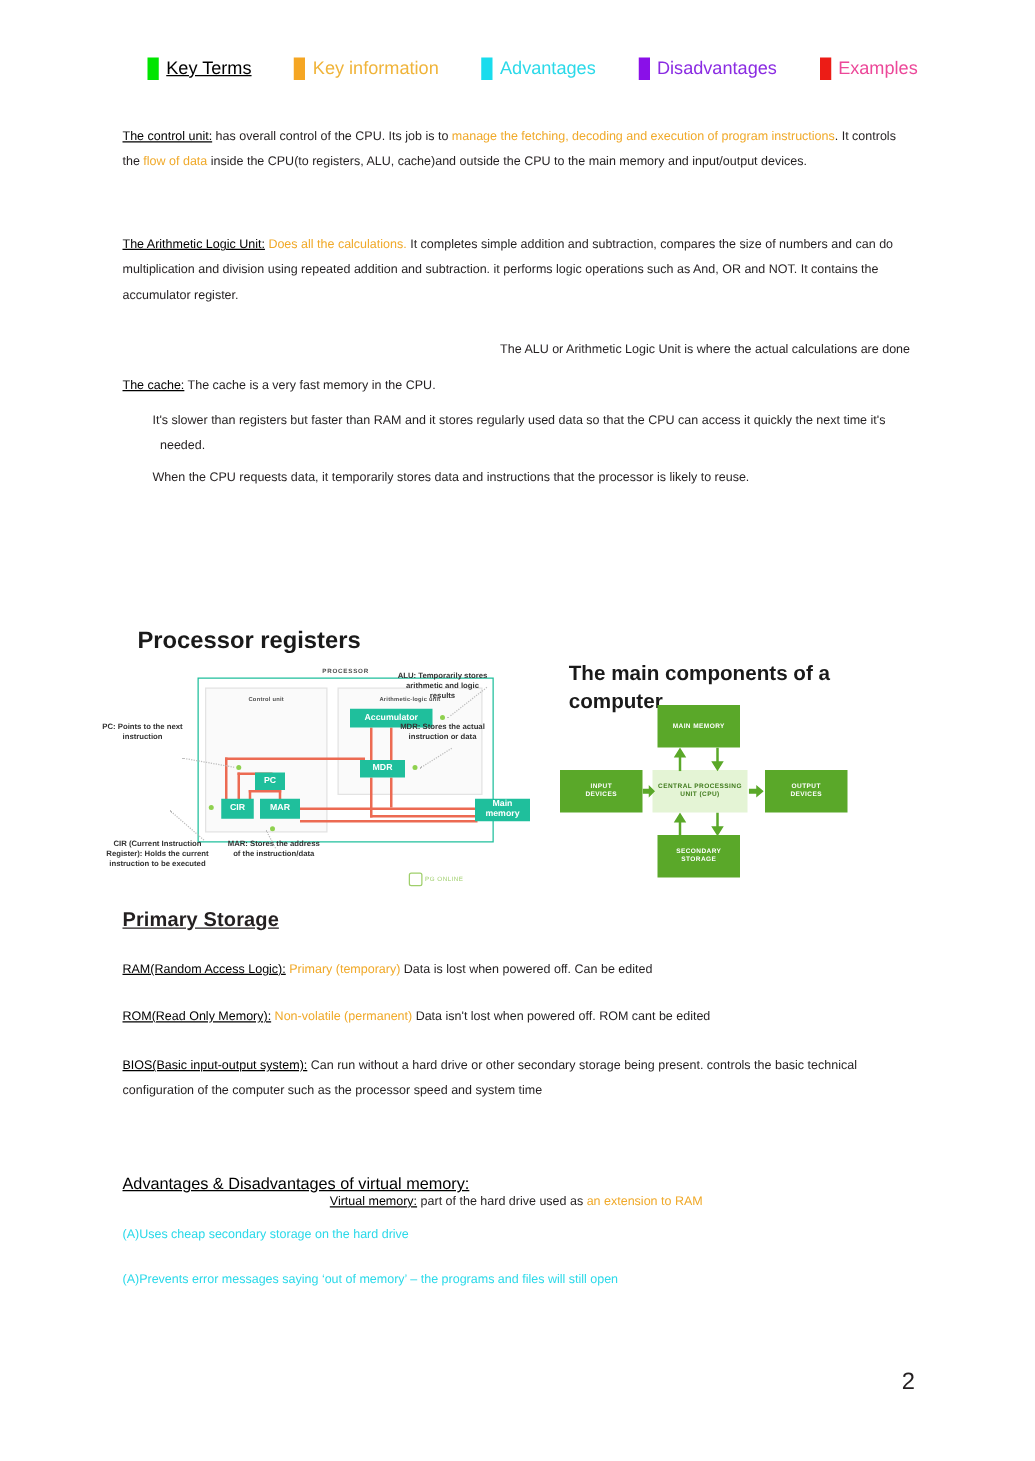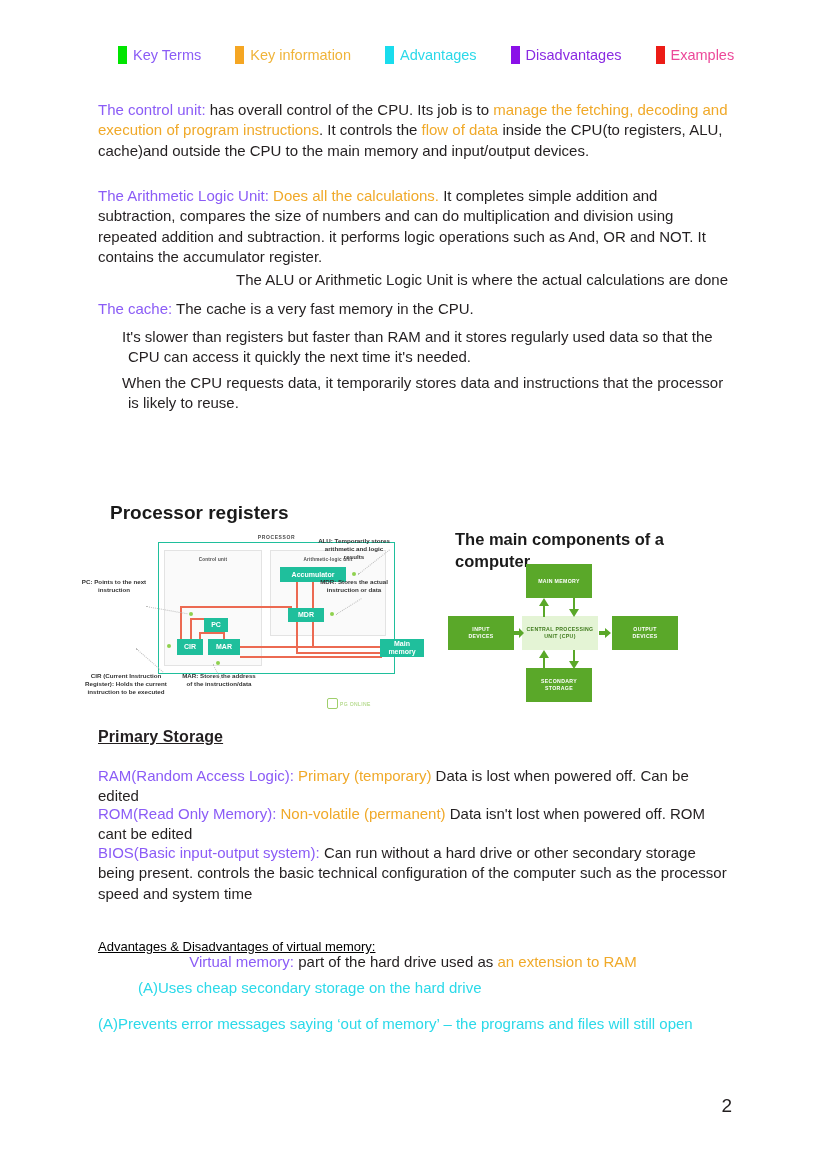--- a/index.html
+++ b/index.html
@@ -43,26 +43,26 @@
     flex: 0 0 auto;
   }
   .legend-label {
     font-size: 14.5px;
     line-height: 1;
   }
 
   
   .para {
     position: absolute;
-    font-size: 15px;
+    font-size: 10px;
     line-height: 20.3px;
     color: #231f20;
     text-align: left;
   }
-  .green  { color: #8b5cf6; }
+  .green  { color: #000000; text-decoration: underline; }
   .orange { color: #f0a929; }
   .cyan   { color: #2bd9e9; }
   .purple { color: #8a2be2; }
   .red    { color: #ec4899; }
 
   .indent { display: block; text-indent: 26px; text-align: right; }
   .hang2 {
     display: block;
     padding-left: 30px;
     text-indent: -6px;
@@ -449,21 +449,21 @@
   <div class="para" style="left:98px; top:843px; width:630px;">
     <span class="green">BIOS(Basic input-output system):</span><span> Can run without a hard drive or other secondary storage being present. controls the basic technical configuration of the computer such as the processor speed and system time</span>
   </div>
 
   <div class="para" style="left:98px; top:952px; width:630px;text-align:center;">
     <span class="green">Virtual memory:</span><span> part of the hard drive used as </span><span class="orange">an extension to RAM</span>
   </div>
 
   <div class="heading-plain" style="left:98px; top:939px;">Advantages &amp; Disadvantages of virtual memory:</div>
 
-  <div class="para cyan" style="left:98px; top:978px; width:630px;margin-left:40px;">
+  <div class="para cyan" style="left:98px; top:978px; width:630px;">
     <span>(A)Uses cheap secondary storage on the hard drive</span>
   </div>
 
   <div class="para cyan" style="left:98px; top:1014px; width:630px;">
     <span>(A)Prevents error messages saying ‘out of memory’ – the programs and files will still open</span>
   </div>
 
   <div class="page-number">2</div>
 
 </div>

